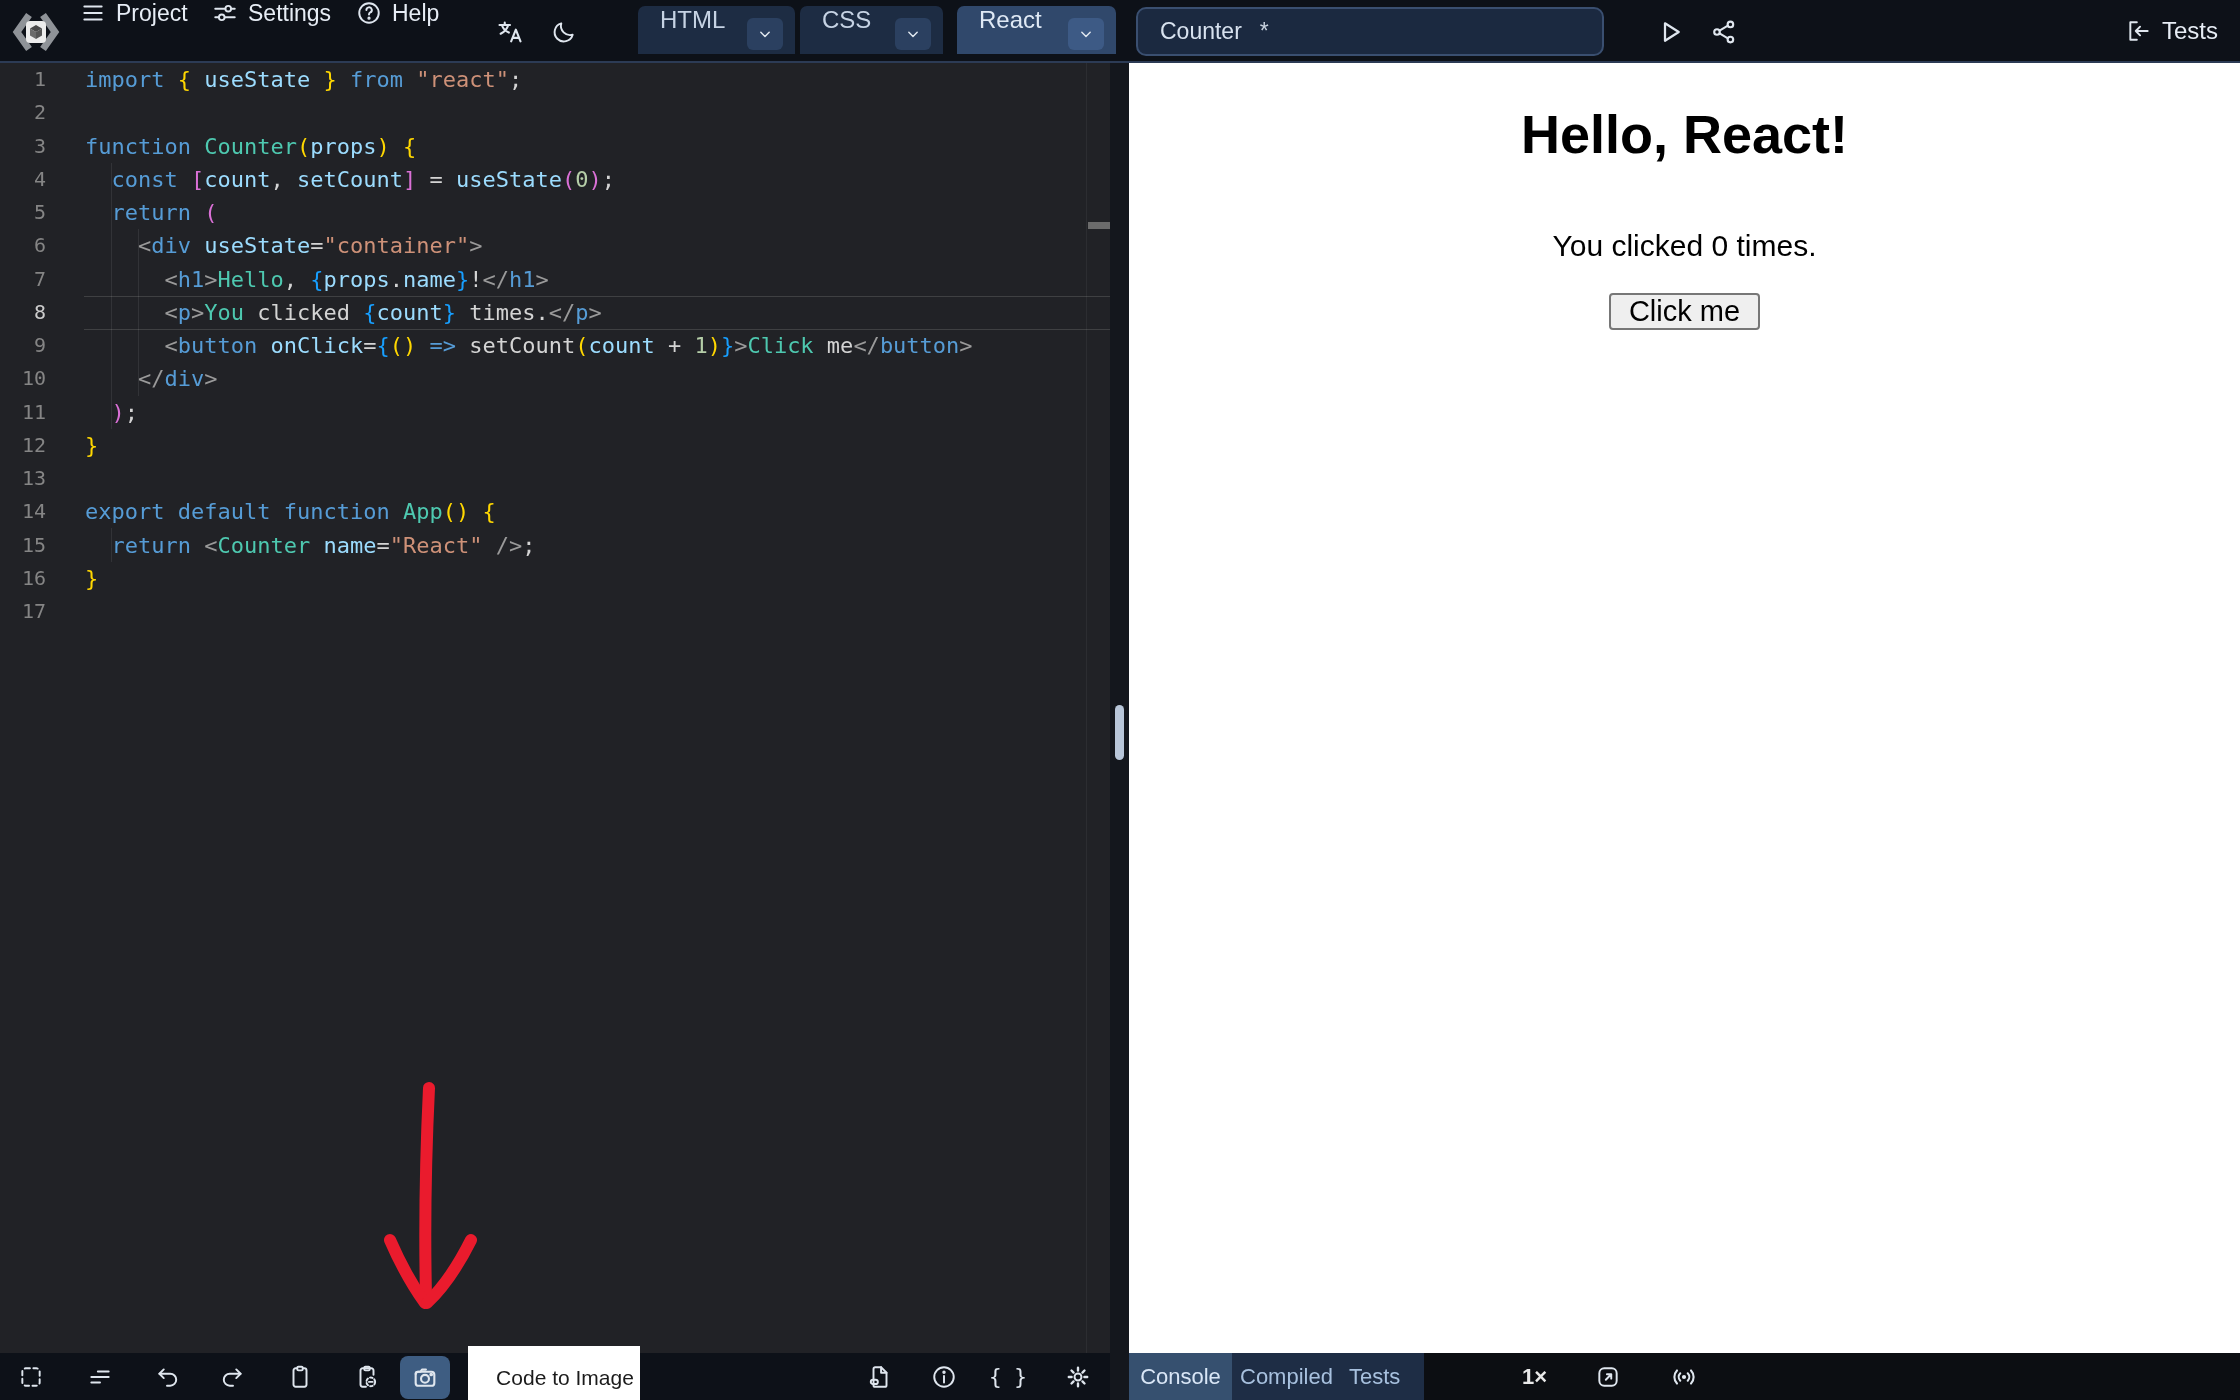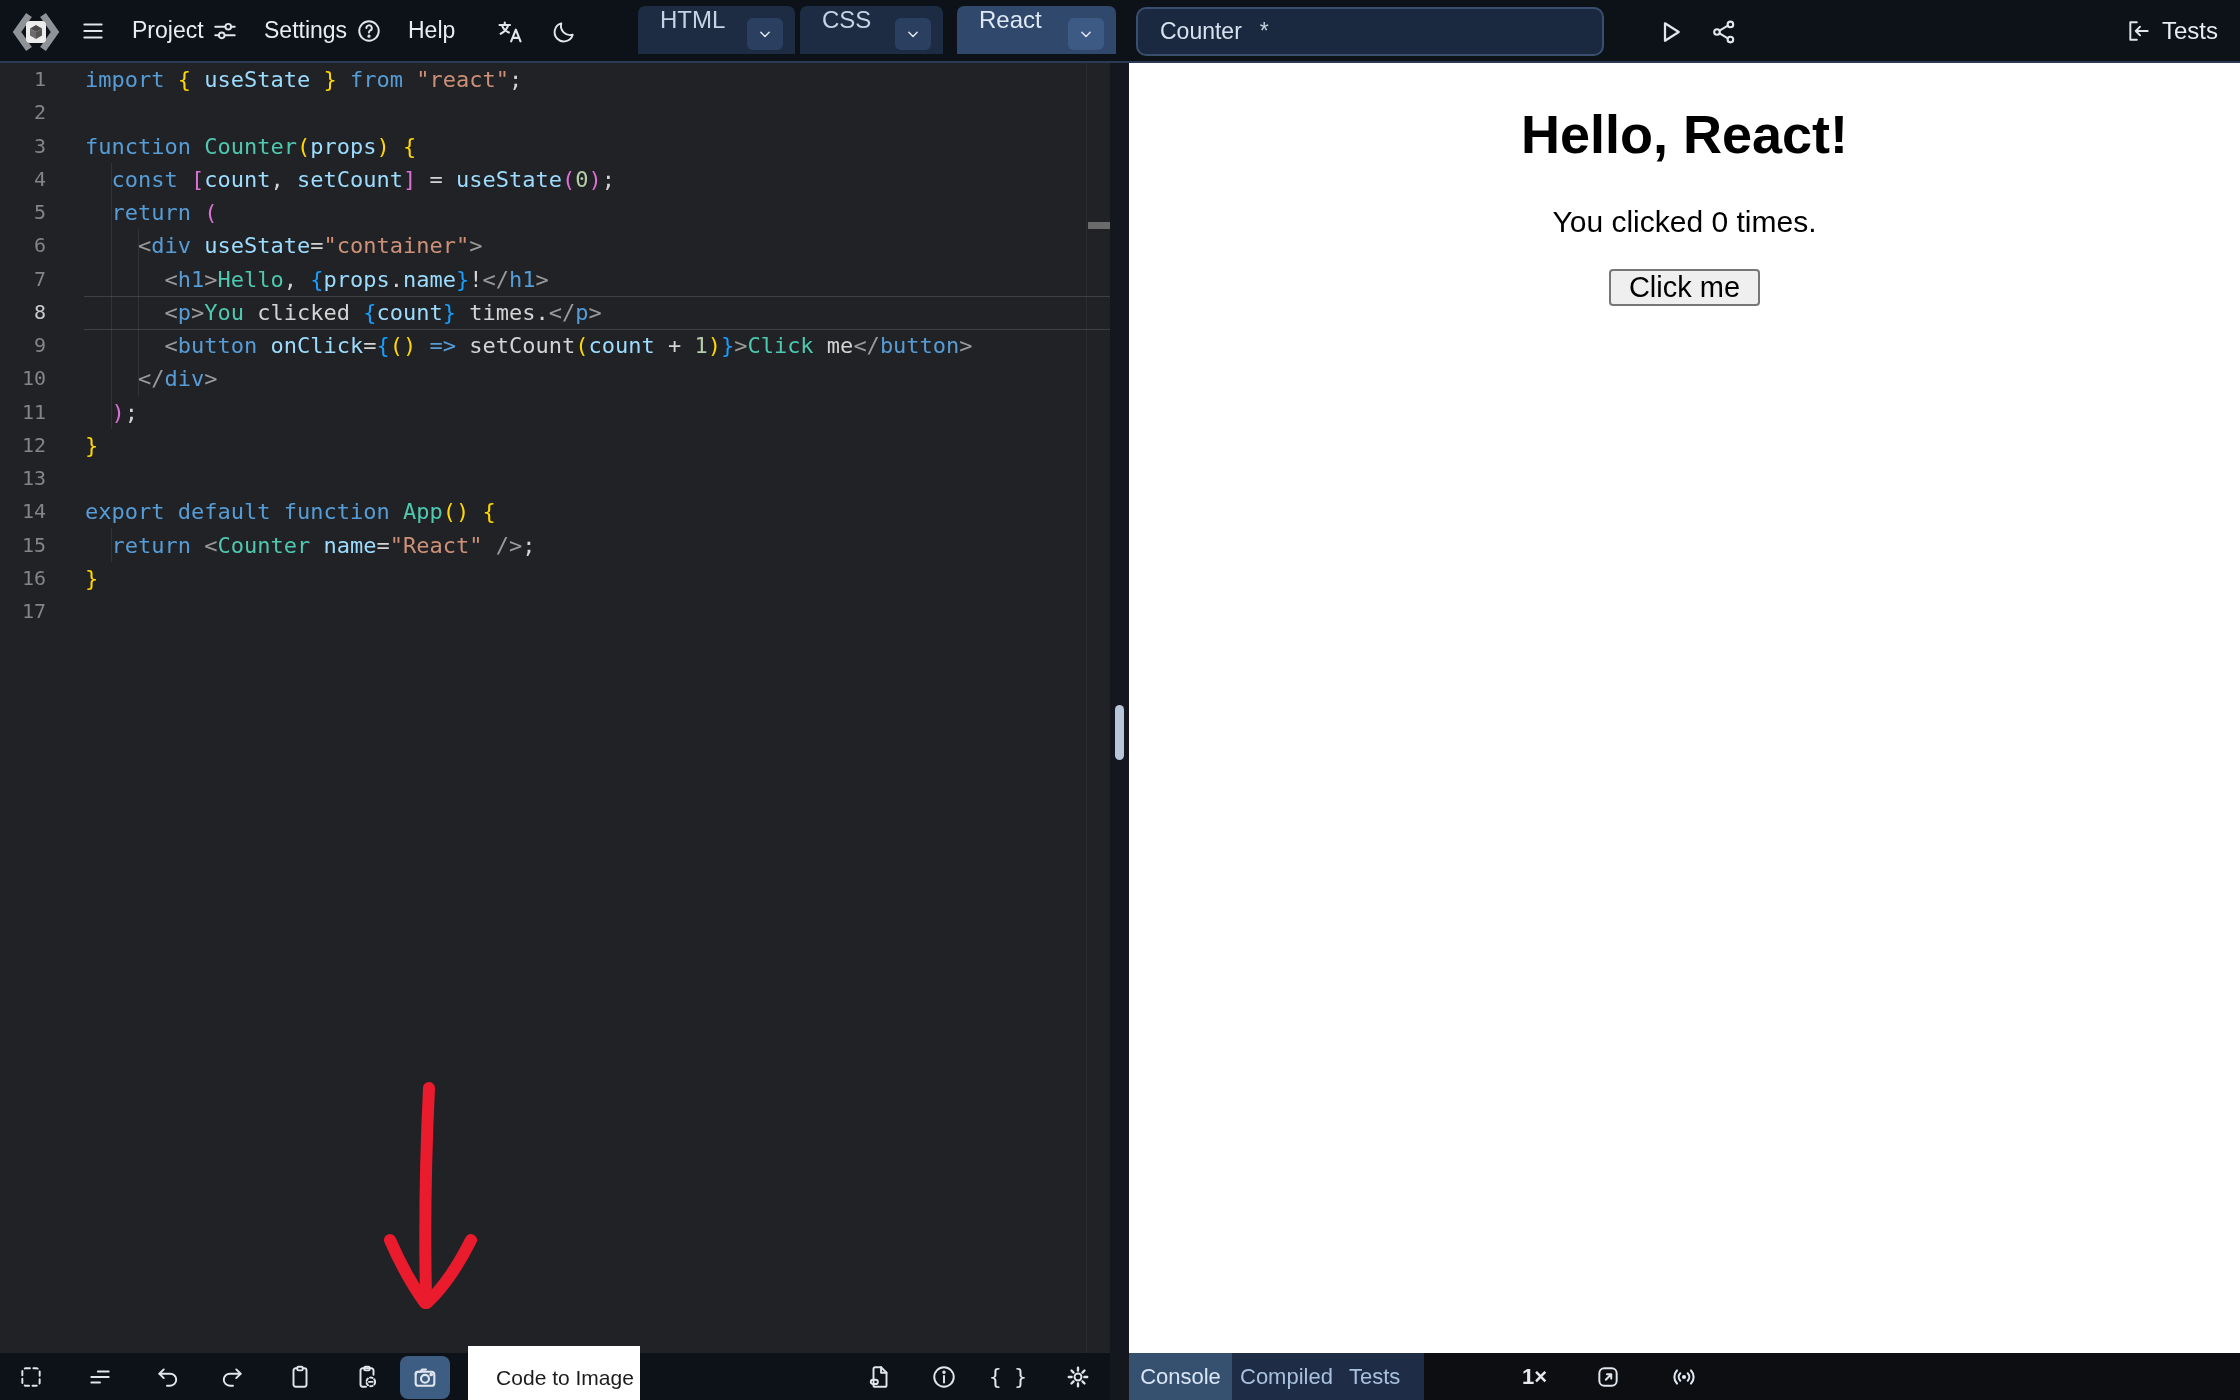--- a/index.html
+++ b/index.html
@@ -2,21 +2,21 @@
 <html><head>
 <meta charset="utf-8">
 <style>
   * { margin:0; padding:0; box-sizing:border-box; }
   html,body { width:2240px; height:1400px; overflow:hidden; background:#0d1118;
               font-family:"Liberation Sans", sans-serif; }
 
   
   #nav { position:absolute; left:0; top:0; width:2240px; height:63px; background:#0d1118;
          border-bottom:2px solid #2c3b55; z-index:5; }
-  .nav-item { position:absolute; top:0; height:61px; display:flex; align-items:center; gap:26px;
+  .nav-item { position:absolute; top:0; height:61px; display:flex; gap:10px;
               color:#e7edf5; font-size:23px; cursor:pointer; }
   .nav-item svg { display:block; }
   #logo { position:absolute; left:12px; top:8px; width:48px; height:48px; }
 
   .lang-tab { position:absolute; top:6px; height:48px; background:#1d2c43; border-radius:7px 7px 0 0;
               display:flex; align-items:flex-start; color:#c6d3e4; font-size:24px; cursor:pointer; }
   .lang-tab .tab-label { padding-left:22px; }
   .lang-tab.active { background:#30486b; color:#dfe9f5; }
   .tab-chevron { position:absolute; right:12px; top:12px; width:36px; height:32px; border-radius:6px;
                  background:#2b4060; display:flex; align-items:center; justify-content:center; }
@@ -53,21 +53,21 @@
 
   
   #divider { position:absolute; left:1110px; top:63px; width:19px; height:1337px; background:#14171d; cursor:col-resize; }
   #divider-handle { position:absolute; left:5px; top:642px; width:9px; height:55px;
                     border-radius:5px; background:#b8c6d9; }
 
   
   #preview { position:absolute; left:1129px; top:63px; width:1111px; height:1290px;
              background:#ffffff; text-align:center; color:#000; }
   #preview h1 { margin-top:40px; font-size:54px; font-weight:bold; }
-  #preview p { margin-top:40px; font-size:30px; }
+  #preview p { margin-top:64px; font-size:30px; }
   #preview button { margin-top:30px; font-size:29px; font-family:"Liberation Sans",sans-serif;
                     background:#efefef; border:2px solid #777; border-radius:4px;
                     padding:0 18px; cursor:pointer; color:#000; }
 
   
   #editor-footer { position:absolute; left:0; top:1353px; width:1110px; height:47px; background:#0d1118; }
   #preview-footer { position:absolute; left:1129px; top:1353px; width:1111px; height:47px; background:#0c0e12;
                     display:flex; align-items:stretch; }
   .foot-icon { position:absolute; top:10px; width:28px; height:28px; display:flex;
                align-items:center; justify-content:center; cursor:pointer; color:#dfe6ee; }

